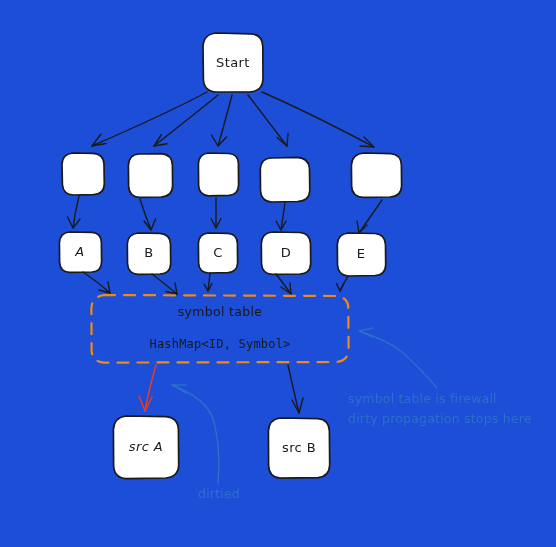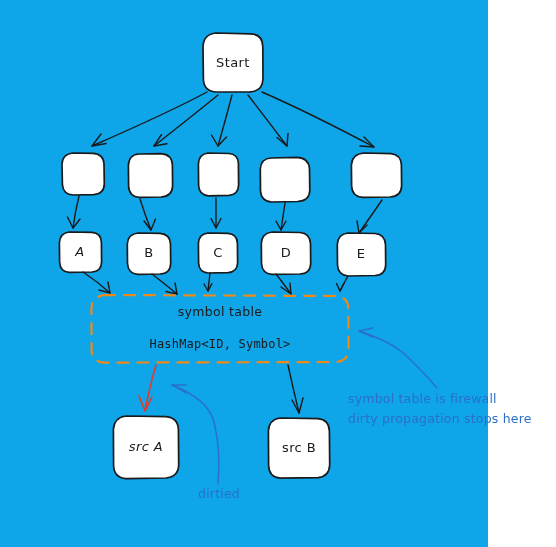--- a/index.html
+++ b/index.html
@@ -8,23 +8,23 @@
     background: #ffffff;
   }
   body {
     width: 556px;
     height: 547px;
     overflow: hidden;
     font-family: "DejaVu Sans", sans-serif;
   }
   #canvas-wrap {
     position: relative;
-    width: 488px;
+    width: 556px;
     height: 547px;
-    background: #0ea5e9;
+    background: #1d4ed8;
   }
   svg#diagram {
     position: absolute;
     top: 0;
     left: 0;
     width: 556px;
     height: 547px;
     display: block;
   }
   .node-label {

